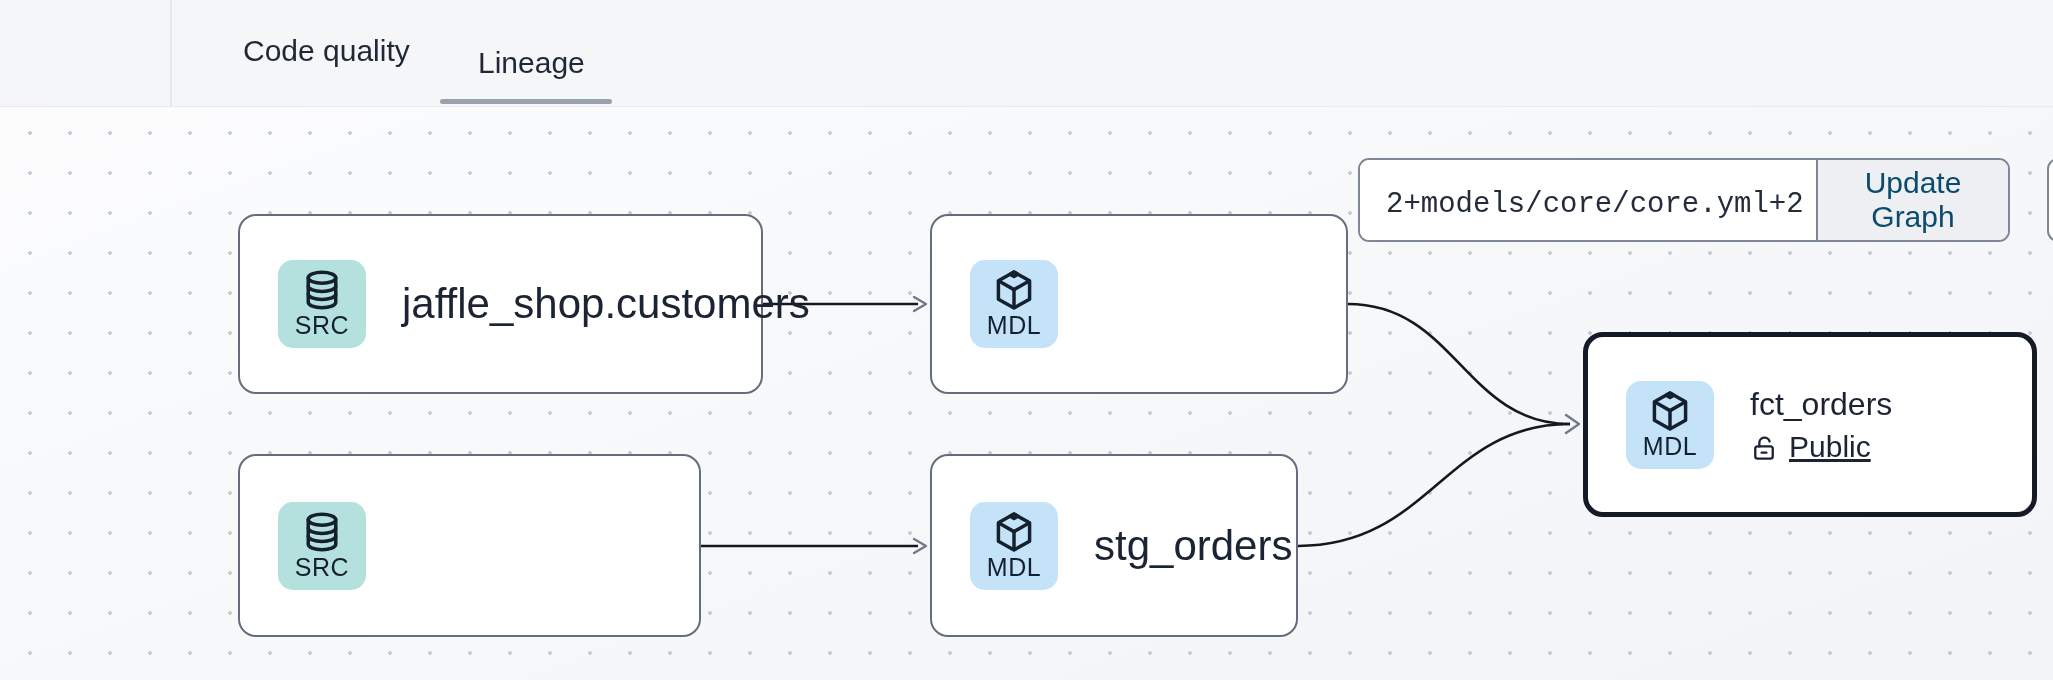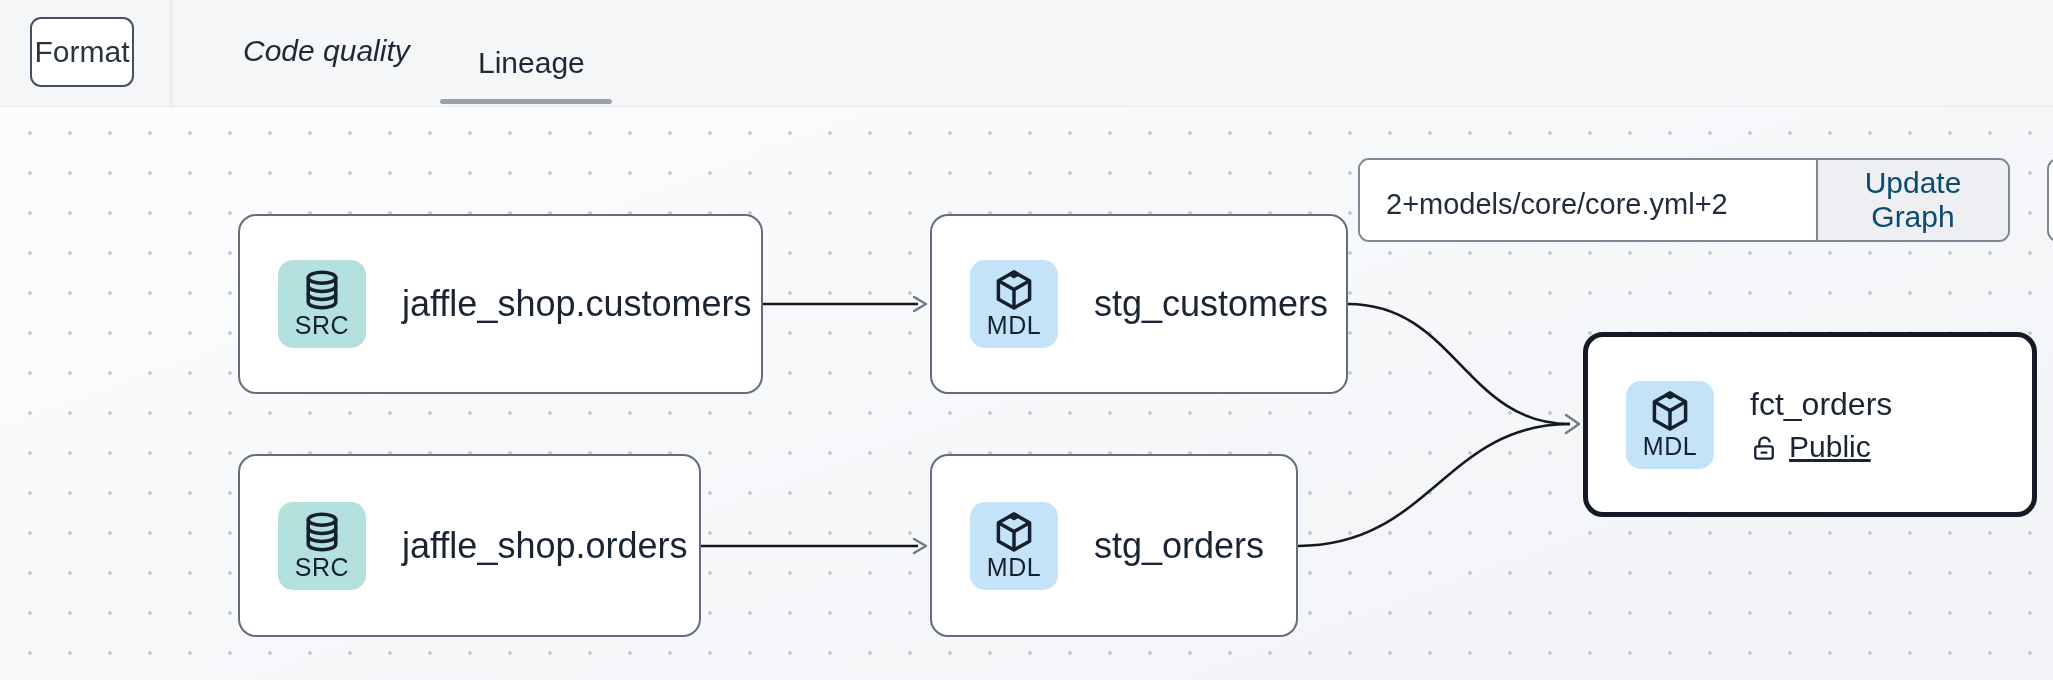--- a/index.html
+++ b/index.html
@@ -18,21 +18,21 @@
     position:absolute; left:30px; top:17px; width:104px; height:70px;
     background:#ffffff; border:2.5px solid #47505f; border-radius:11px;
     font-size:30px; color:#2a3342; display:flex; align-items:center; justify-content:center;
     cursor:pointer; box-sizing:border-box;
   }
   .vdivider { position:absolute; left:170px; top:0; width:2px; height:106px; background:#e7e9ec; }
   .tab {
     position:absolute; top:0; height:101px; display:flex; align-items:center;
     font-size:30px; color:#1e2837; cursor:pointer;
   }
-  .tab-codequality { left:243px;font-style:italic; }
+  .tab-codequality { left:243px; }
   .tab-lineage   { left:478px;margin-top:12px; }
   .tab-underline {
     position:absolute; left:440px; top:99px; width:172px; height:5px;
     background:#99a1ae; border-radius:3px;
   }
 
   
   .canvas {
     position:absolute; left:0; top:107px; width:2053px; height:573px;
     background-color:#f8f9fb;
@@ -57,52 +57,51 @@
   .node.selected { border:5px solid #151b26; border-radius:20px; }
   .badge {
     width:88px; height:88px; border-radius:15px; flex:0 0 auto;
     display:flex; flex-direction:column; align-items:center; justify-content:center;
     color:#15202e;
   }
   .badge-src { background:#b4e0dd; }
   .badge-mdl { background:#c4e3f8; }
   .badge svg { display:block; }
   .badge .kind { font-size:25px; font-weight:500; letter-spacing:0.5px; margin-top:-1px; }
-  .node .label { font-size:36px; color:#1a2433; margin-left:36px; white-space:nowrap; }
+  .node .label { font-size:42px; color:#1a2433; margin-left:36px; white-space:nowrap; }
   .node-text { margin-left:36px; display:flex; flex-direction:column; gap:7px; }
   .node-text .title { font-size:32px; color:#1a2433; }
   .access-row { display:flex; align-items:center; gap:11px; font-size:30px; color:#1a2433;text-decoration:underline; }
 
   
   .selector-group {
     position:absolute; left:1358px; top:158px; width:652px; height:84px;
     display:flex; border:2.5px solid #7e8795; border-radius:11px;
     box-sizing:border-box; overflow:hidden; background:#ffffff; z-index:3;
   }
   .path-input {
     flex:0 0 420px; width:420px; border:none; outline:none; background:#ffffff;
-    font-family:Liberation Sans, sans-serif; font-size:29px; color:#222c3b;
+    font-family:Liberation Mono, monospace; font-size:29px; color:#222c3b;
     padding:8px 10px 0 26px;
   }
   .update-btn {
     flex:1 1 auto; border:none; border-left:2.5px solid #7e8795;
     background:#edeff2; font-family:"Liberation Sans", sans-serif;
     font-size:30px; color:#0c4a6e; cursor:pointer;
   }
   .partial-btn {
     position:absolute; left:2047px; top:158px; width:90px; height:84px;
     background:#ffffff; border:2.5px solid #7e8795; border-radius:11px;
     box-sizing:border-box; z-index:3;
   }
 </style>
 </head>
 <body>
 
 <div class="topbar">
-  <div class="format-btn">Format</div>
   <div class="vdivider"></div>
   <div class="tab tab-codequality">Code quality</div>
   <div class="tab tab-lineage">Lineage</div>
   <div class="tab-underline"></div>
 </div>
 
 <div class="canvas"></div>
 
 <svg class="edges">
   <path class="edge" d="M763 304 L918 304"></path>
@@ -134,36 +133,34 @@
     <svg width="44" height="44" viewBox="0 0 24 24">
       <g fill="none" stroke="#15202e" stroke-width="1.9" stroke-linecap="round">
         <ellipse cx="12" cy="5.3" rx="7.5" ry="3"></ellipse>
         <path d="M4.5 5.3 V18.7 c0 1.66 3.36 3 7.5 3 s7.5-1.34 7.5-3 V5.3"></path>
         <path d="M4.5 9.8 c0 1.66 3.36 3 7.5 3 s7.5-1.34 7.5-3"></path>
         <path d="M4.5 14.2 c0 1.66 3.36 3 7.5 3 s7.5-1.34 7.5-3"></path>
       </g>
     </svg>
     <div class="kind">SRC</div>
   </div>
-  <div class="label">jaffle_shop.orders</div>
 </div>
 
 <div class="node" style="left:930px; top:214px; width:418px; height:180px;">
   <div class="badge badge-mdl">
     <svg width="44" height="44" viewBox="0 0 24 24">
       <g fill="none" stroke="#15202e" stroke-width="1.9" stroke-linejoin="round">
         <path d="M12 2.2 L20.5 7 V17 L12 21.8 L3.5 17 V7 Z"></path>
         <path d="M3.5 7 L12 11.8 L20.5 7"></path>
         <path d="M12 11.8 V21.8"></path>
         <path d="M12 2.2 L14.1 3.4 L12 4.6 L9.9 3.4 Z"></path>
       </g>
     </svg>
     <div class="kind">MDL</div>
   </div>
-  <div class="label">stg_customers</div>
 </div>
 
 <div class="node" style="left:930px; top:454px; width:368px; height:183px;">
   <div class="badge badge-mdl">
     <svg width="44" height="44" viewBox="0 0 24 24">
       <g fill="none" stroke="#15202e" stroke-width="1.9" stroke-linejoin="round">
         <path d="M12 2.2 L20.5 7 V17 L12 21.8 L3.5 17 V7 Z"></path>
         <path d="M3.5 7 L12 11.8 L20.5 7"></path>
         <path d="M12 11.8 V21.8"></path>
         <path d="M12 2.2 L14.1 3.4 L12 4.6 L9.9 3.4 Z"></path>

